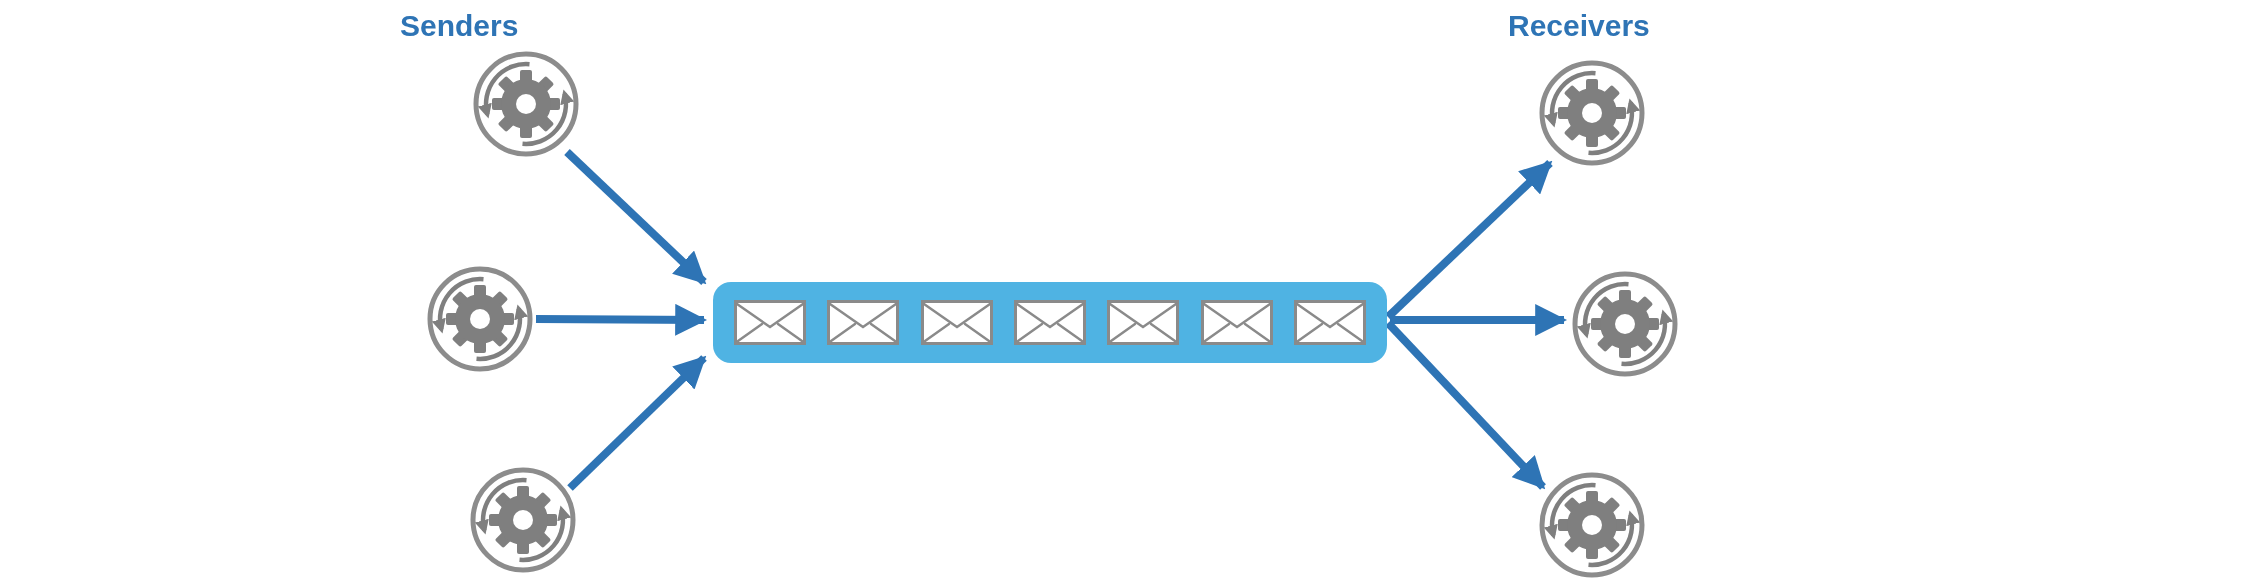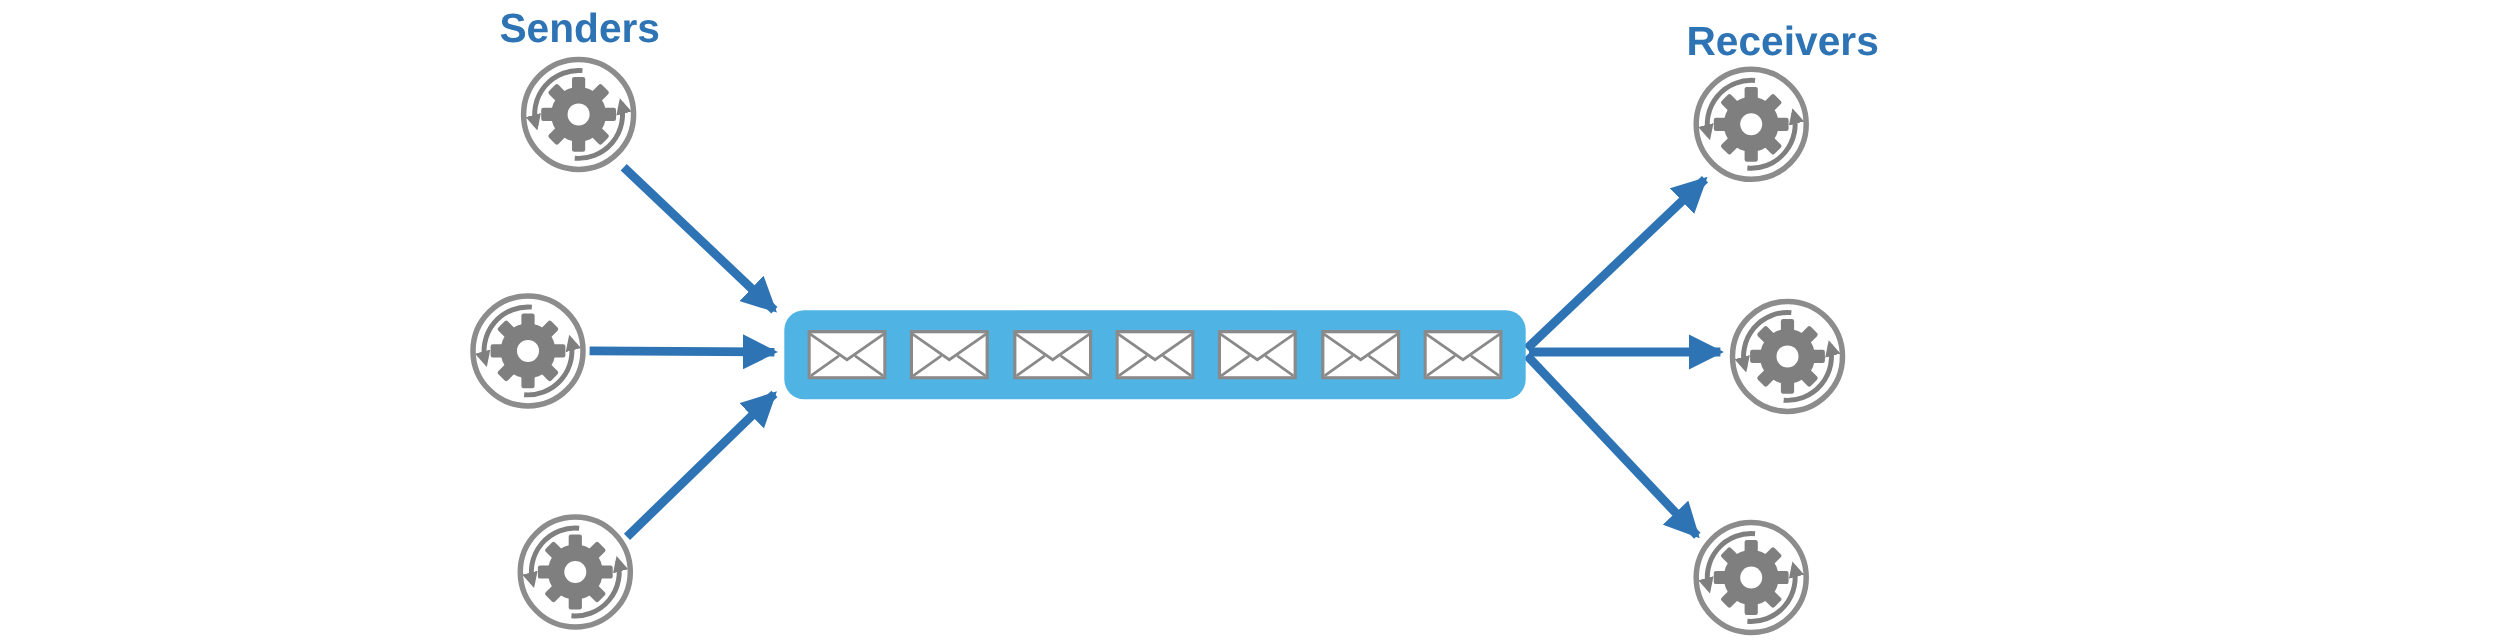--- a/index.html
+++ b/index.html
@@ -18,28 +18,28 @@
   .canvas {
     position: relative;
     width: 2266px;
     height: 582px;
     background: var(--background);
     overflow: hidden;
   }
   .lbl {
     position: absolute;
     font-weight: 700;
-    font-size: 37px;
+    font-size: 30px;
     line-height: 32px;
     color: var(--accent-blue);
-    text-align: right;
+    text-align: left;
     white-space: nowrap;
   }
   #senders-label   { left: 400px;  top: 10px;  width: 200px; }
-  #receivers-label { left: 1508px; top: 22px;  width: 200px; }
+  #receivers-label { left: 1508px; top: 10px;  width: 200px; }
   #queue-label     { left: 850px;  top: 228px; width: 400px; }
 
   .gear-node {
     position: absolute;
     width: 110px;
     height: 110px;
   }
   #sender-node-1   { left: 471px;  top: 49px;  }
   #sender-node-2   { left: 425px;  top: 264px; }
   #sender-node-3   { left: 468px;  top: 465px; }

